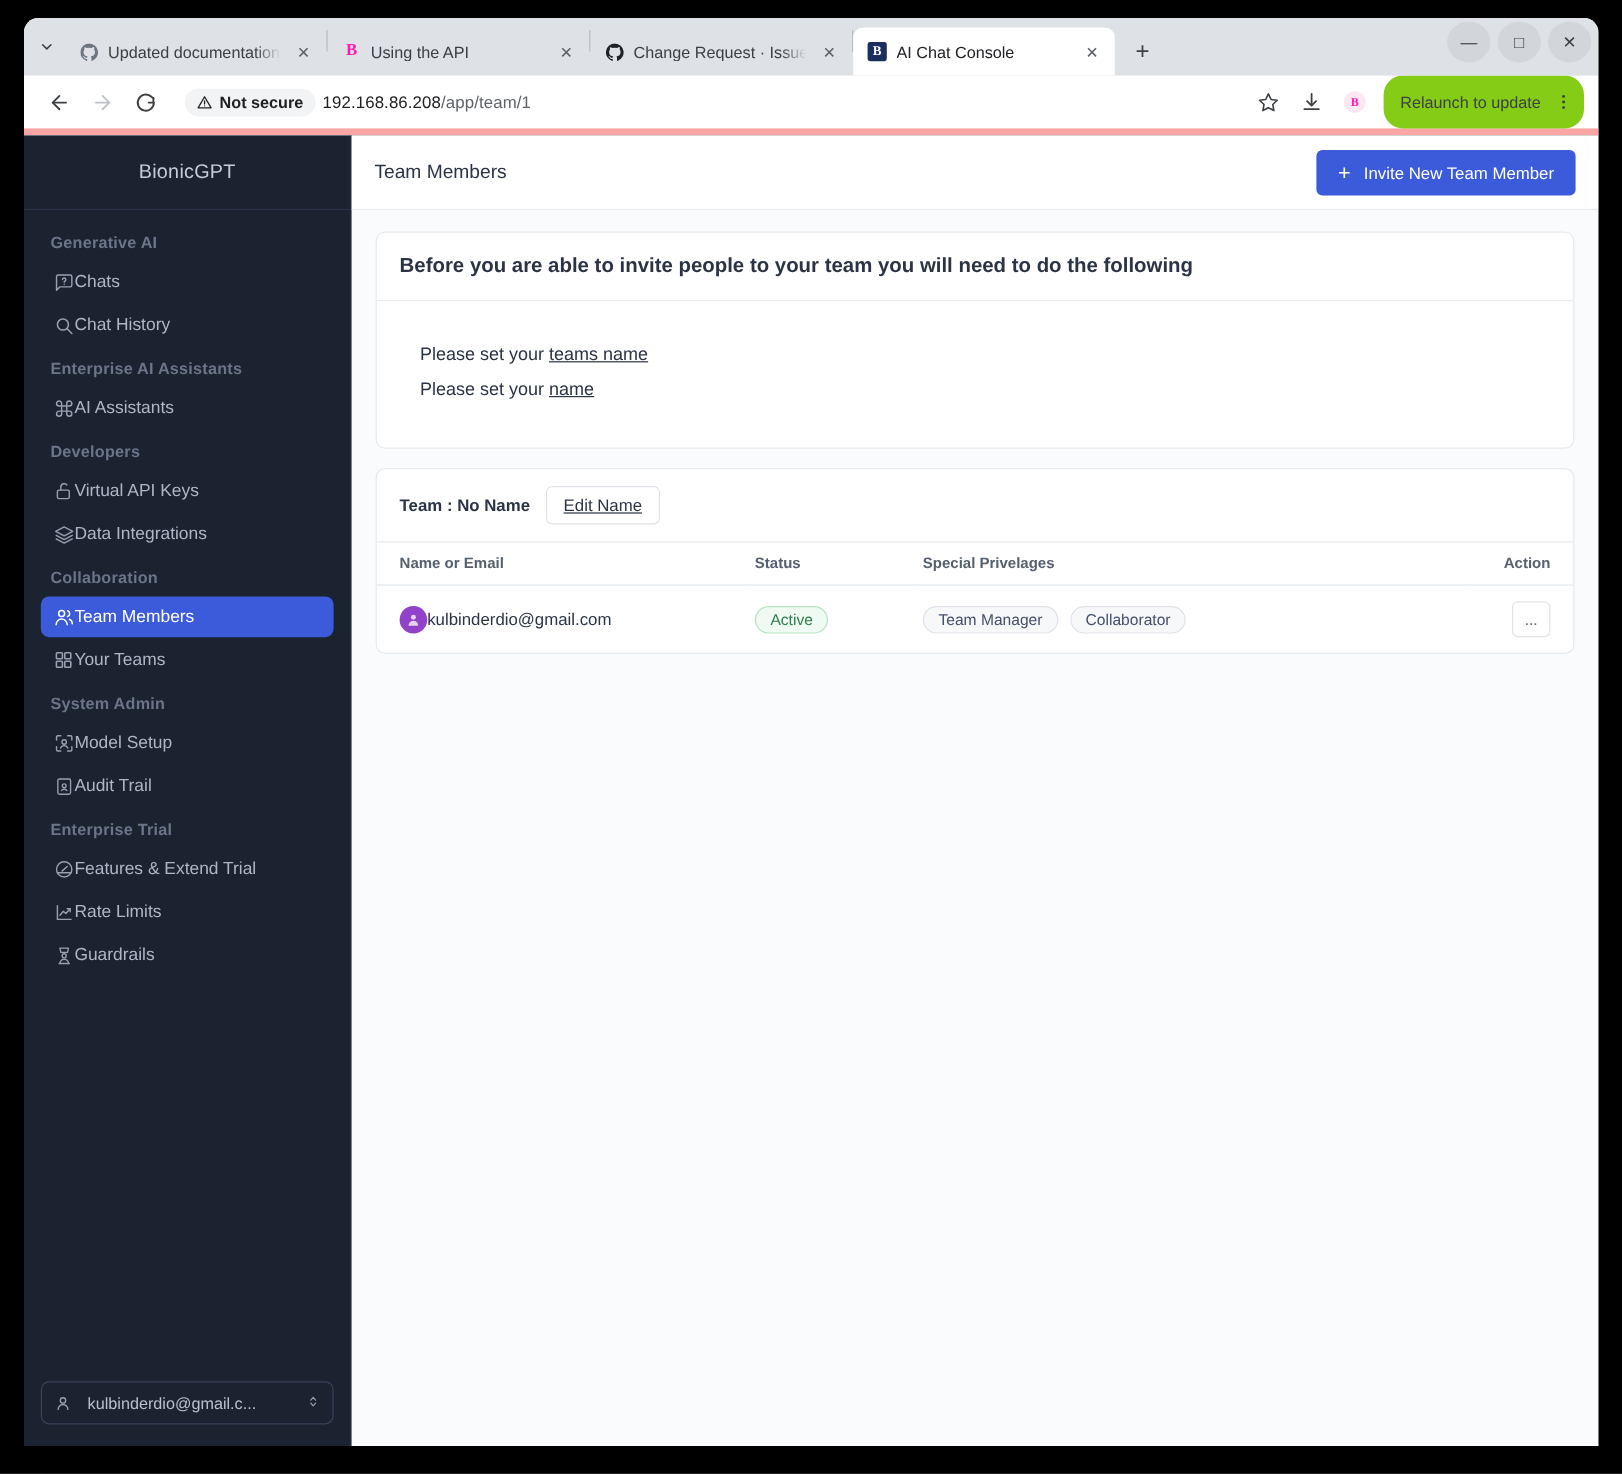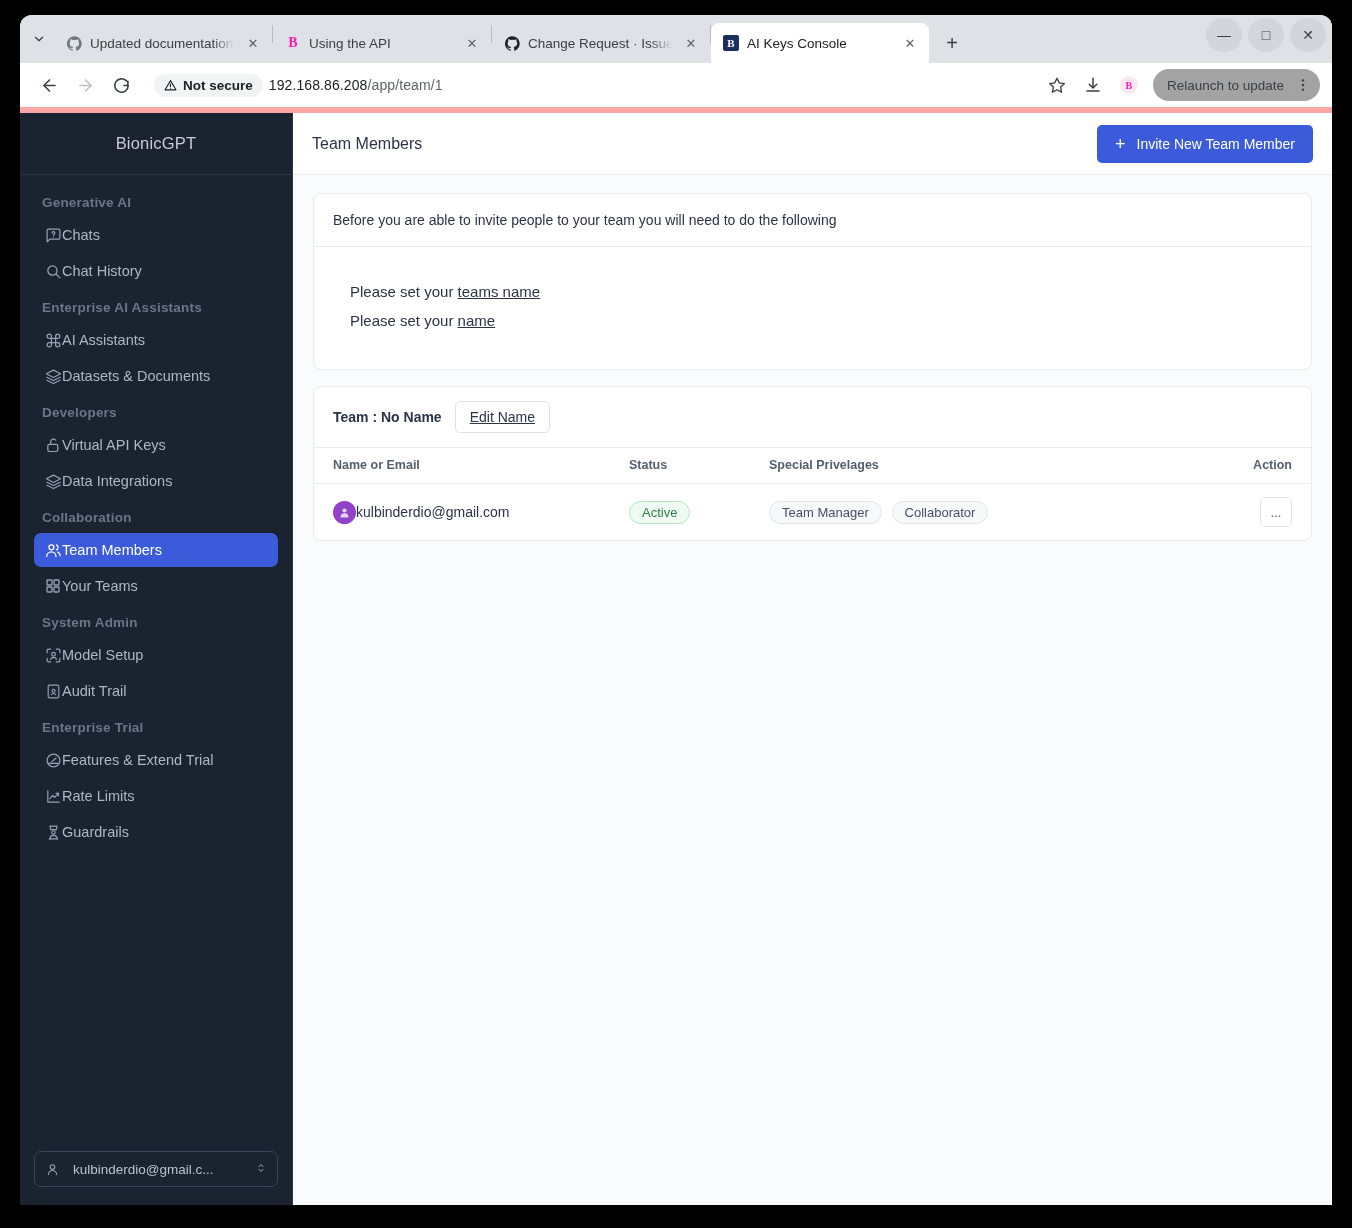--- a/index.html
+++ b/index.html
@@ -145,23 +145,23 @@
   .url .path { color: #5f6368; }
   .tbicons { display: flex; align-items: center; gap: 4px; }
   .tbicon {
     width: 32px; height: 32px;
     display: flex; align-items: center; justify-content: center;
     border-radius: 50%;
     color: #3c4043;
   }
   .relaunch {
     display: flex; align-items: center; gap: 8px;
-    background: #a3a3a3;
+    background: #84cc16;
     border-radius: 16px;
-    height: 32px;
+    height: 44px;
     padding: 0 6px 0 14px;
     font-size: 13.5px;
     color: #3c4043;
     margin-left: 4px;
   }
   .ext-badge {
     width: 18px; height: 18px;
     border-radius: 50%;
     background: #fde7f3;
     color: #ff1ab5;
@@ -289,22 +289,22 @@
   }
   .card {
     background: #fff;
     border: 1px solid #e7eaee;
     border-radius: 8px;
     margin-bottom: 16px;
     overflow: hidden;
   }
   .card-head {
     padding: 18px 19px;
-    font-size: 14px;
-    font-weight: normal;
+    font-size: 17px;
+    font-weight: bold;
     color: #2b3445;
     border-bottom: 1px solid #e9ecef;
   }
   .card-body {
     padding: 30px 36px 34px 36px;
   }
   .req-line {
     font-size: 15px;
     color: #2b3445;
     padding: 6px 0;
@@ -441,21 +441,21 @@
       </span>
       <span class="tab-title">Change Request · Issue #</span>
       <span class="tab-close">✕</span>
     </div>
     <div class="tab-sep"></div>
 
     <div class="tab active">
       <span class="favicon">
         <span style="display:flex;align-items:center;justify-content:center;width:16px;height:16px;background:#1b2f5e;color:#fff;font-family:'Liberation Serif',serif;font-weight:bold;font-size:11px;border-radius:2px;">B</span>
       </span>
-      <span class="tab-title">AI Keys Console</span>
+      <span class="tab-title">AI Chat Console</span>
       <span class="tab-close">✕</span>
     </div>
 
     <div class="newtab">+</div>
 
     <div class="wincontrols">
       <div class="wc">—</div>
       <div class="wc">□</div>
       <div class="wc">✕</div>
     </div>
@@ -551,30 +551,20 @@
         </div>
 
         <div class="nav-section">Enterprise AI Assistants</div>
         <div class="nav-item">
           <span class="ico">
             <svg width="17" height="17" viewBox="0 0 24 24" fill="none" stroke="currentColor" stroke-width="1.7" stroke-linejoin="round">
                 <path d="M9 6a3 3 0 1 0-3 3h12a3 3 0 1 0-3-3v12a3 3 0 1 0 3-3H6a3 3 0 1 0 3 3z"></path>
               </svg>
           </span>
           <span>AI Assistants</span>
-        </div>
-        <div class="nav-item">
-          <span class="ico">
-            <svg width="17" height="17" viewBox="0 0 24 24" fill="none" stroke="currentColor" stroke-width="1.6" stroke-linejoin="round">
-                <polygon points="12 3 22 8.2 12 13.4 2 8.2"></polygon>
-                <polyline points="2 12.6 12 17.8 22 12.6"></polyline>
-                <polyline points="2 16.8 12 22 22 16.8"></polyline>
-              </svg>
-          </span>
-          <span>Datasets &amp; Documents</span>
         </div>
 
         <div class="nav-section">Developers</div>
         <div class="nav-item">
           <span class="ico">
             <svg width="17" height="17" viewBox="0 0 24 24" fill="none" stroke="currentColor" stroke-width="1.7" stroke-linejoin="round">
                 <rect x="4" y="10.5" width="14" height="10" rx="2"></rect>
                 <path d="M8 10.5V7a4 4 0 0 1 7.5-2"></path>
               </svg>
           </span>

